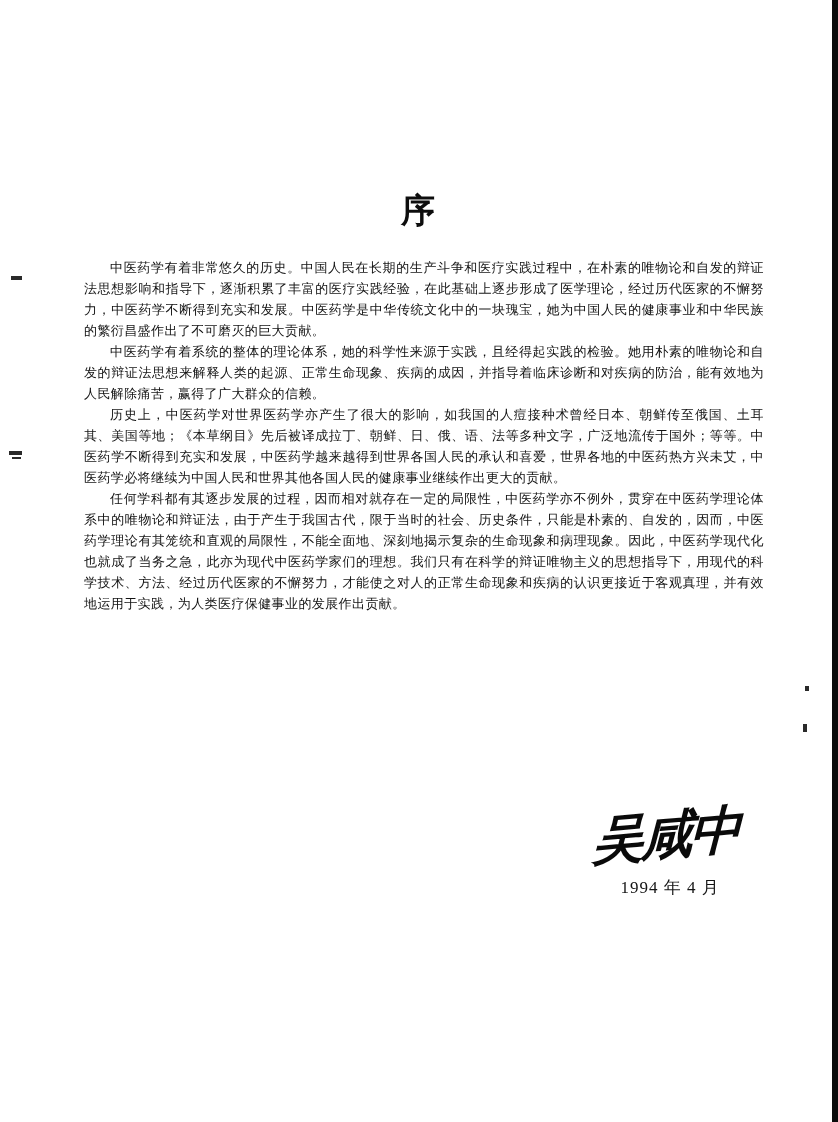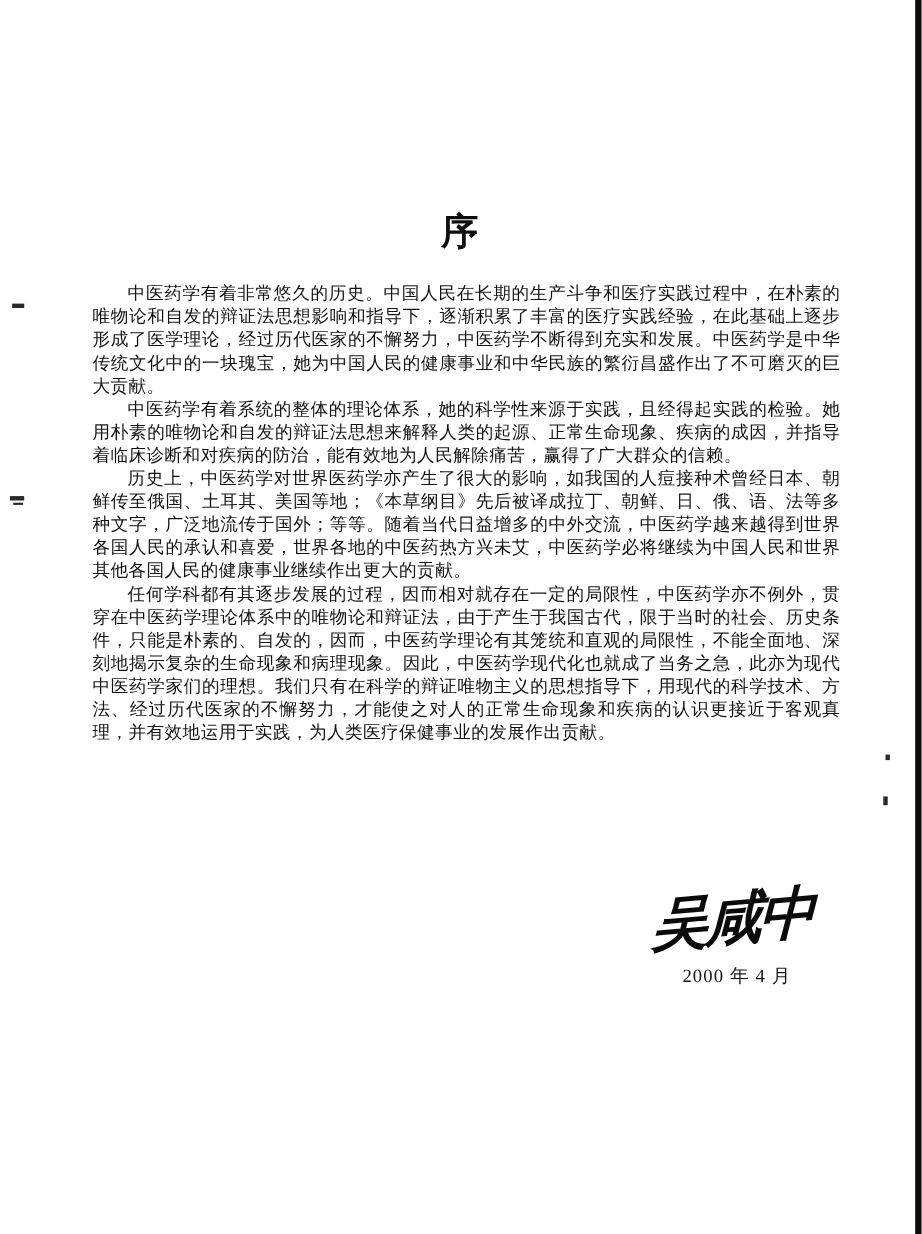--- a/index.html
+++ b/index.html
@@ -23,21 +23,21 @@
     font-size: 34px;
     font-weight: 700;
     letter-spacing: 2px;
     color: #0d0d0d;
   }
   .body-text {
     position: absolute;
     top: 257px;
     left: 84px;
     width: 680px;
-    font-size: 16px;
+    font-size: 13px;
     line-height: 21px;
     text-align: justify;
     text-justify: inter-ideograph;
     letter-spacing: 0.4px;
   }
   .body-text p {
     margin: 0;
     text-indent: 2em;
   }
   .signature {
@@ -86,27 +86,27 @@
 </head>
 <body>
 
 <div class="page">
 
   <h1 class="doc-title">序</h1>
 
   <div class="body-text">
     <p>中医药学有着非常悠久的历史。中国人民在长期的生产斗争和医疗实践过程中，在朴素的唯物论和自发的辩证法思想影响和指导下，逐渐积累了丰富的医疗实践经验，在此基础上逐步形成了医学理论，经过历代医家的不懈努力，中医药学不断得到充实和发展。中医药学是中华传统文化中的一块瑰宝，她为中国人民的健康事业和中华民族的繁衍昌盛作出了不可磨灭的巨大贡献。</p>
     <p>中医药学有着系统的整体的理论体系，她的科学性来源于实践，且经得起实践的检验。她用朴素的唯物论和自发的辩证法思想来解释人类的起源、正常生命现象、疾病的成因，并指导着临床诊断和对疾病的防治，能有效地为人民解除痛苦，赢得了广大群众的信赖。</p>
-    <p>历史上，中医药学对世界医药学亦产生了很大的影响，如我国的人痘接种术曾经日本、朝鲜传至俄国、土耳其、美国等地；《本草纲目》先后被译成拉丁、朝鲜、日、俄、语、法等多种文字，广泛地流传于国外；等等。随着当代日益增多的中外交流，中医药学越来越得到世界各国人民的承认和喜爱，世界各地的中医药热方兴未艾，中医药学必将继续为中国人民和世界其他各国人民的健康事业继续作出更大的贡献。</p>
+    <p>历史上，中医药学对世界医药学亦产生了很大的影响，如我国的人痘接种术曾经日本、朝鲜传至俄国、土耳其、美国等地；《本草纲目》先后被译成拉丁、朝鲜、日、俄、语、法等多种文字，广泛地流传于国外；等等。中医药学不断得到充实和发展，中医药学越来越得到世界各国人民的承认和喜爱，世界各地的中医药热方兴未艾，中医药学必将继续为中国人民和世界其他各国人民的健康事业继续作出更大的贡献。</p>
     <p>任何学科都有其逐步发展的过程，因而相对就存在一定的局限性，中医药学亦不例外，贯穿在中医药学理论体系中的唯物论和辩证法，由于产生于我国古代，限于当时的社会、历史条件，只能是朴素的、自发的，因而，中医药学理论有其笼统和直观的局限性，不能全面地、深刻地揭示复杂的生命现象和病理现象。因此，中医药学现代化也就成了当务之急，此亦为现代中医药学家们的理想。我们只有在科学的辩证唯物主义的思想指导下，用现代的科学技术、方法、经过历代医家的不懈努力，才能使之对人的正常生命现象和疾病的认识更接近于客观真理，并有效地运用于实践，为人类医疗保健事业的发展作出贡献。</p>
   </div>
 
   <div class="signature">吴咸中</div>
 
-  <div class="sign-date">2000 年 4 月</div>
+  <div class="sign-date">1994 年 4 月</div>
 
   <div class="edge-bar-right"></div>
   <div class="speck speck-l1"></div>
   <div class="speck speck-l2"></div>
   <div class="speck speck-l2b"></div>
   <div class="speck speck-r1"></div>
   <div class="speck speck-r2"></div>
 
 </div>
 

